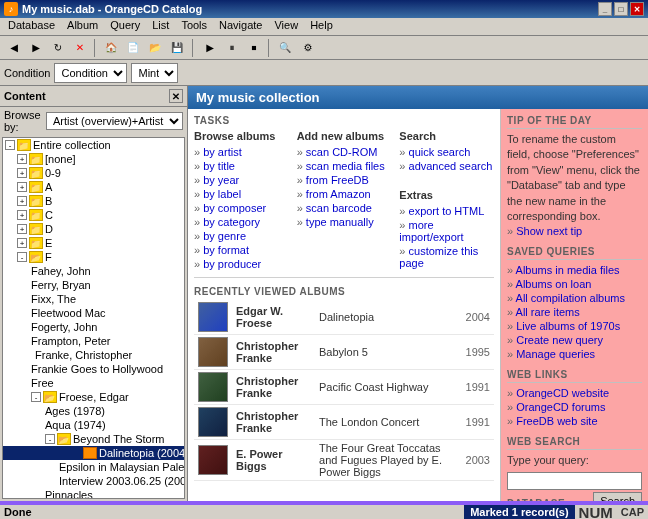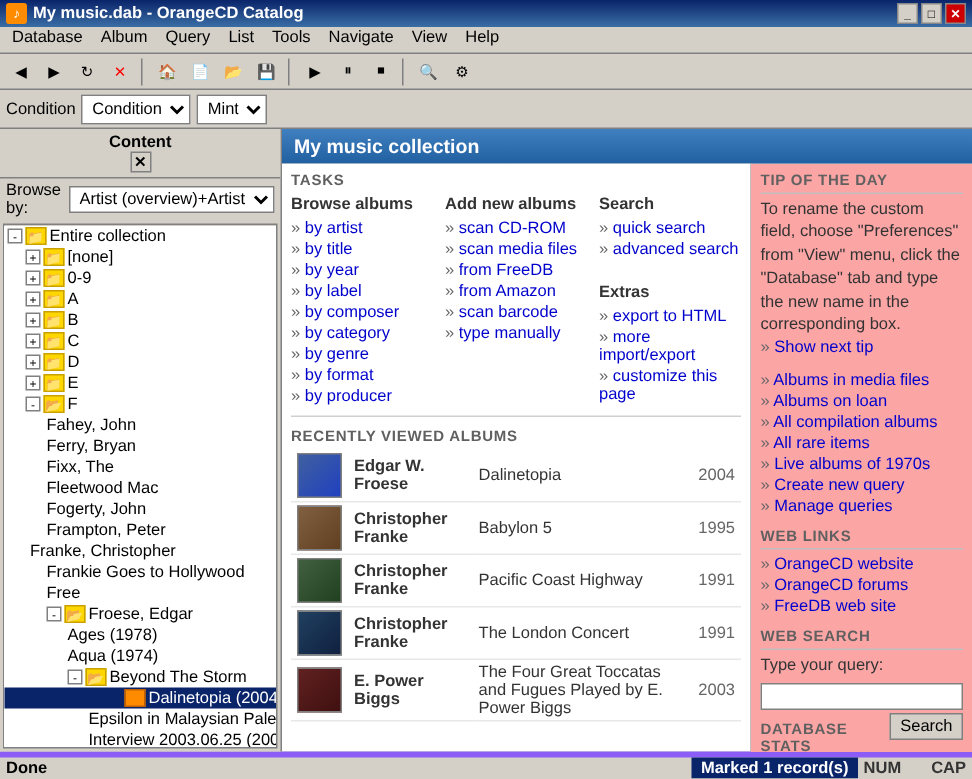--- a/index.html
+++ b/index.html
@@ -118,21 +118,20 @@
     }
     #left-panel-header {
       background: #d4d0c8;
       padding: 3px 4px;
       font-weight: bold;
       font-size: 11px;
       border-bottom: 1px solid #808080;
       display: flex;
       align-items: center;
       justify-content: space-between;
-      flex-direction: column;
     }
     .close-x {
       width: 14px; height: 14px;
       background: #d4d0c8;
       border: 1px solid #808080;
       font-size: 10px;
       text-align: center;
       line-height: 13px;
       cursor: pointer;
     }
@@ -352,26 +351,26 @@
     }
     .status-ready { margin-right: 8px; }
     .status-marked {
       background: #0a246a;
       color: white;
       padding: 1px 6px;
       margin-left: auto;
       font-size: 11px;
     }
     .status-caps {
-      margin-left: 20px;
+      margin-left: 8px;
       font-size: 11px;
       color: #333;
     }
     .status-num {
-      font-size: 11px;
+      font-size: 15px;
       color: #333;
       margin-left: 4px;
     }
   </style>
 </head>
 <body>
 
 <div id="title-bar">
   <span class="title-icon">♪</span>
   <span class="title-text">My music.dab - OrangeCD Catalog</span>
@@ -493,21 +492,21 @@
       </div>
       <div class="tree-item" style="padding-left:28px">
         <span>Fleetwood Mac</span>
       </div>
       <div class="tree-item" style="padding-left:28px">
         <span>Fogerty, John</span>
       </div>
       <div class="tree-item" style="padding-left:28px">
         <span>Frampton, Peter</span>
       </div>
-      <div class="tree-item" style="padding-left:17px">
+      <div class="tree-item" style="padding-left:32px">
         <span>Franke, Christopher</span>
       </div>
       <div class="tree-item" style="padding-left:28px">
         <span>Frankie Goes to Hollywood</span>
       </div>
       <div class="tree-item" style="padding-left:28px">
         <span>Free</span>
       </div>
       <div class="tree-item" style="padding-left:28px">
         <span class="tree-expand">-</span>
@@ -634,20 +633,21 @@
 
       <div id="right-sidebar">
 
         <div class="rs-section">
           <div class="rs-title">TIP OF THE DAY</div>
           <div class="rs-text">To rename the custom field, choose "Preferences" from "View" menu, click the "Database" tab and type the new name in the corresponding box.</div>
           <a class="rs-link">Show next tip</a>
         </div>
 
         <div class="rs-section">
+          <div class="rs-title">SAVED QUERIES</div>
           <div id="saved-queries-list">
               <a class="rs-link">Albums in media files</a>
               <a class="rs-link">Albums on loan</a>
               <a class="rs-link">All compilation albums</a>
               <a class="rs-link">All rare items</a>
               <a class="rs-link">Live albums of 1970s</a>
             </div>
           <a class="rs-link">Create new query</a>
           <a class="rs-link">Manage queries</a>
         </div>

